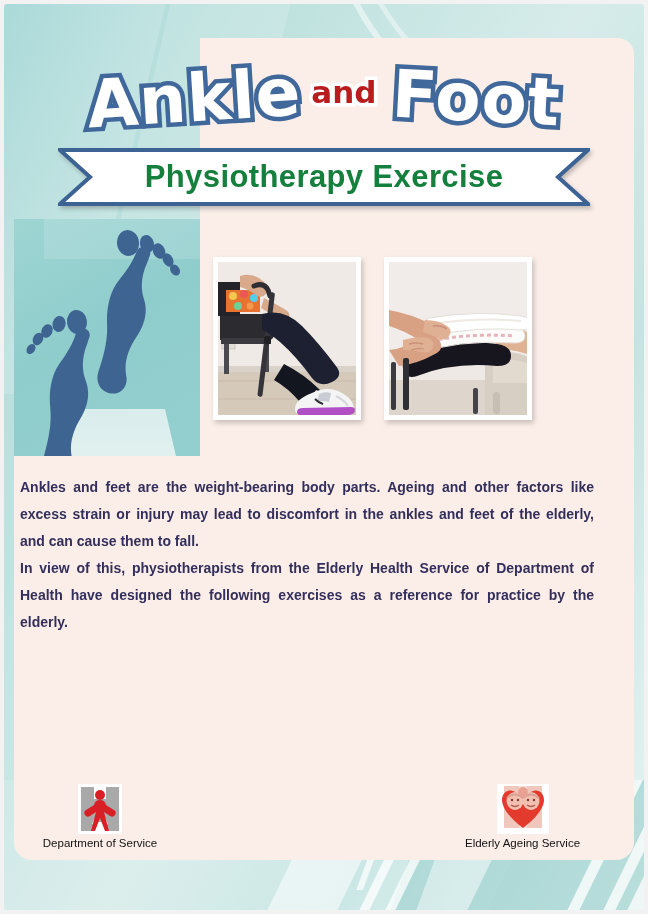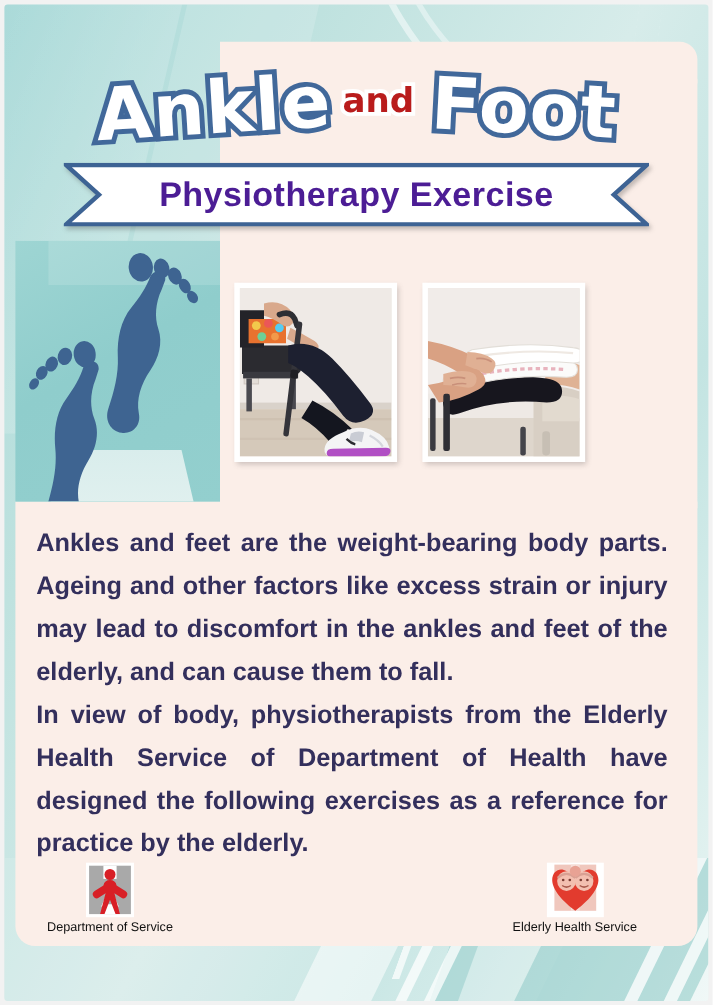--- a/index.html
+++ b/index.html
@@ -153,21 +153,21 @@
     z-index:7;
   }
   .ribbon svg { display:block; filter:drop-shadow(2px 3px 2px rgba(60,60,60,0.30)); }
   .ribbon-text {
     position:absolute;
     left:0; top:0; width:532px; height:58px;
     display:flex; align-items:center; justify-content:center;
     font-family:"Liberation Sans", sans-serif;
     font-weight:bold;
     font-size:31px;
-    color:#4c1d95;
+    color:#15803d;
     letter-spacing:0.4px;
   }
 
   
   .feet {
     position:absolute;
     left:14px; top:219px;
     width:186px; height:237px;
     background:linear-gradient(150deg,#9ed5d3 0%,#8fcdcc 45%,#93cfce 100%);
     overflow:hidden;
@@ -197,28 +197,28 @@
     box-shadow:2px 3px 5px rgba(90,80,80,0.30);
     z-index:5;
   }
   .photo .inner { width:100%; height:100%; overflow:hidden; position:relative; background:#efe9e4; }
   .photo1 { left:213px; top:257px; width:148px; height:163px; }
   .photo2 { left:384px; top:257px; width:148px; height:163px; }
 
   
   .copy {
     position:absolute;
-    left:33px; top:474px;
+    left:20px; top:474px;
     width:574px;
     z-index:6;
     color:#332f5c;
     font-family:"Liberation Sans", sans-serif;
     font-weight:bold;
-    font-size:23px;
-    line-height:39px;
+    font-size:14px;
+    line-height:27px;
     text-align:justify;
   }
   .copy p { margin:0; text-align:justify; }
   .copy p:last-child { text-align-last:left; }
   .copy p.j { text-align:justify; }
 
   
   .logo {
     position:absolute;
     z-index:6;
@@ -379,21 +379,21 @@
 
   <div class="ribbon">
     <svg width="532" height="58" viewBox="0 0 532 58">
       <path d="M2 2 H530 L500 29 L530 56 H2 L32 29 Z" fill="#ffffff" stroke="#3d6394" stroke-width="4" stroke-linejoin="miter"></path>
     </svg>
     <div class="ribbon-text">Physiotherapy Exercise</div>
   </div>
 
   <div class="copy">
     <p class="j">Ankles and feet are the weight-bearing body parts. Ageing and other factors like excess strain or injury may lead to discomfort in the ankles and feet of the elderly, and can cause them to fall.</p>
-    <p class="j">In view of body, physiotherapists from the Elderly Health Service of Department of Health have designed the following exercises as a reference for practice by the elderly.</p>
+    <p class="j">In view of this, physiotherapists from the Elderly Health Service of Department of Health have designed the following exercises as a reference for practice by the elderly.</p>
   </div>
 
   <div class="logo logo-doh">
     <svg class="mark" width="44" height="50" viewBox="0 0 44 50">
       <rect x="0" y="0" width="44" height="50" fill="#ffffff"></rect>
       <rect x="3" y="3" width="38" height="44" fill="#a9a9a9"></rect>
       <path d="M22 3 v44" stroke="#ffffff" stroke-width="0"></path>
       <rect x="16" y="3" width="12" height="12" fill="#ffffff"></rect>
       <path d="M16 38 h12 v9 h-12 z" fill="#ffffff"></path>
       <path d="M14 40 l8 -18 l8 18 l-4 0 l-4 -9 l-4 9 z" fill="#ffffff"></path>
@@ -416,16 +416,16 @@
       <path d="M10 14 q8 -7 16 0" stroke="#d9a093" stroke-width="2" fill="none"></path>
       <path d="M26 14 q8 -7 16 0" stroke="#d9a093" stroke-width="2" fill="none"></path>
       <circle cx="15" cy="16" r="1.2" fill="#7a3c33"></circle>
       <circle cx="21" cy="16" r="1.2" fill="#7a3c33"></circle>
       <circle cx="31" cy="16" r="1.2" fill="#7a3c33"></circle>
       <circle cx="37" cy="16" r="1.2" fill="#7a3c33"></circle>
       <path d="M14 21 q4 3 8 0" stroke="#a85a4c" stroke-width="1.4" fill="none"></path>
       <path d="M30 21 q4 3 8 0" stroke="#a85a4c" stroke-width="1.4" fill="none"></path>
       <ellipse cx="26" cy="8" rx="5" ry="5" fill="#e8a294"></ellipse>
     </svg>
-    <span class="cap">Elderly Health Service</span>
+    <span class="cap">Elderly Ageing Service</span>
   </div>
 
 </div>
 
 </body></html>

